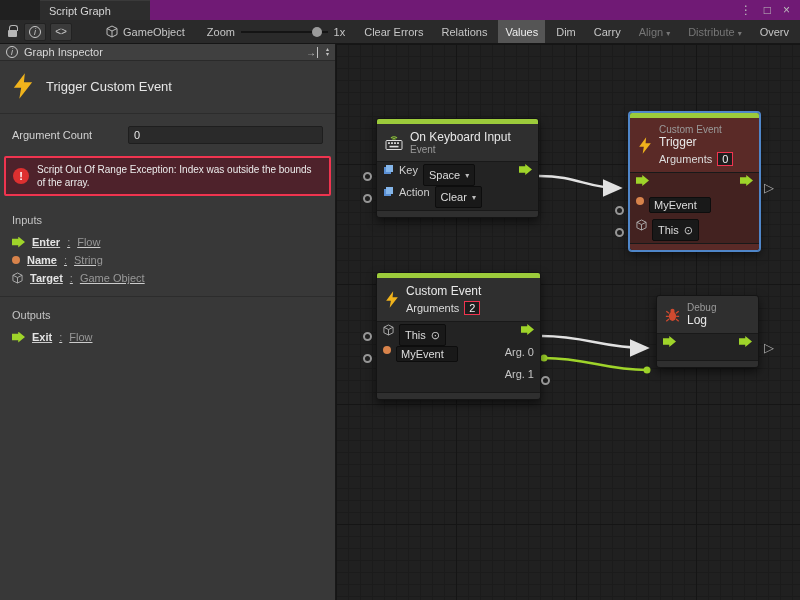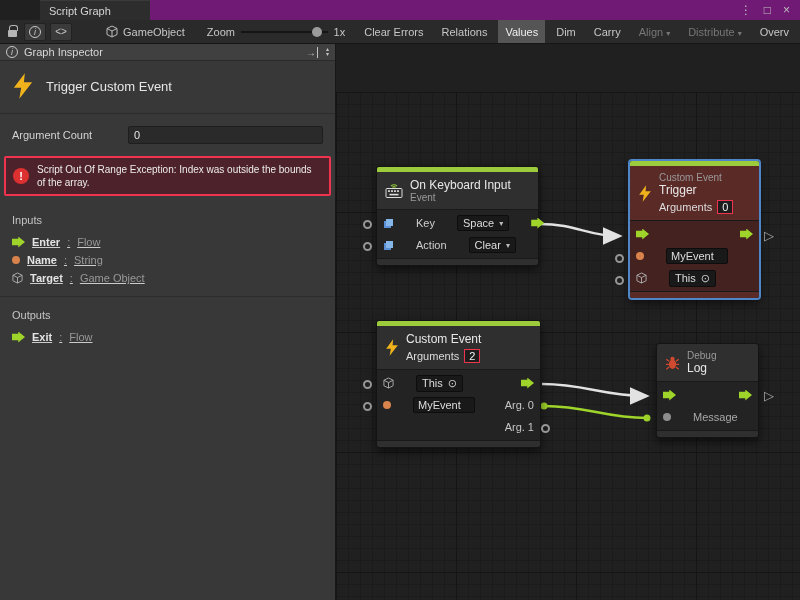--- a/index.html
+++ b/index.html
@@ -57,38 +57,38 @@
   .dot.orange { background:#d8834b; }
   .dot.gray { background:#8d8d8d; }
 
   
   .graph { position:absolute; left:336px; top:44px; right:0; bottom:0; background-color:#202020;
     background-image:
       linear-gradient(to right,#151515 1px,transparent 1px),
       linear-gradient(to bottom,#151515 1px,transparent 1px),
       linear-gradient(to right,#1b1b1b 1px,transparent 1px),
       linear-gradient(to bottom,#1b1b1b 1px,transparent 1px);
-    background-size:120px 120px,120px 120px,12px 12px,12px 12px;margin-top:48px; }
+    background-size:120px 120px,120px 120px,12px 12px,12px 12px; }
   .wires { position:absolute; left:0; top:0; }
 
   .node { position:absolute; background:#242424; border:1px solid #141414; border-radius:3px; box-shadow:0 4px 10px rgba(0,0,0,.55); }
   .node.selected { border-color:#4f86c9; box-shadow:0 0 0 1px #4f86c9, 0 4px 10px rgba(0,0,0,.55); }
   .strip { height:5px; background:#9ccb3b; border-radius:2px 2px 0 0; }
   .nheader { background:#2f2f2f; padding:6px 8px; display:flex; align-items:center; gap:7px; }
   .nheader .col { display:flex; flex-direction:column; }
   .ntitle { font-size:12px; color:#e8e8e8; }
   .nsub { font-size:10px; color:#9a9a9a; }
   .argline { display:flex; align-items:center; gap:5px; margin-top:3px; color:#dcdcdc; }
   .badge { border:1px solid #f0344f; background:#1d1d1d; color:#f2f2f2; padding:0 4px; min-width:14px; text-align:center; height:14px; line-height:13px; }
   .nbody { background:#232323; border-top:1px solid #191919; padding:2px 0; }
   .node.error .nheader { background:#5a2a27; }
   .node.error .nbody { background:#432220; }
   .node.error .nfooter { background:#5a2a27; }
   .nfooter { height:7px; background:#2f2f2f; border-top:1px solid #191919; border-radius:0 0 3px 3px; }
-  .row { height:22px; display:flex; align-items:center; gap:22px; padding:0 6px; color:#cfcfcf; }
+  .row { height:22px; display:flex; gap:5px; padding:0 6px; color:#cfcfcf; }
   .dd { background:#191919; border:1px solid #0d0d0d; border-radius:2px; color:#dddddd; padding:1px 5px; display:inline-flex; align-items:center; gap:5px; font-size:11px; }
   .dd .caret { font-size:8px; color:#bbbbbb; }
   .dd .target { font-size:11px; color:#cccccc; }
   .nfield { background:#191919; border:1px solid #0d0d0d; border-radius:2px; color:#dddddd; width:62px; height:16px; font-size:11px; padding:0 4px; font-family:inherit; }
   .rlabel { margin-left:auto; color:#c6c6c6; }
   .ring { position:absolute; width:9px; height:9px; border:2px solid #969696; border-radius:50%; background:transparent; }
   .play { position:absolute; color:#a8a8a8; font-size:13px; }
   .micon { flex:none; display:inline-flex; }
 </style>
 </head>
@@ -369,24 +369,20 @@
         <span class="col">
           <span class="nsub">Debug</span>
           <span class="ntitle">Log</span>
         </span>
       </div>
       <div class="nbody">
         <div class="row">
           <span class="fa"></span>
           <span class="fa right"></span>
         </div>
-        <div class="row">
-          <span class="dot gray"></span>
-          <span style="color:#a8a8a8;">Message</span>
-        </div>
       </div>
       <div class="nfooter"></div>
     </div>
 
     <span class="ring" style="left:27px; top:128px;"></span>
     <span class="ring" style="left:27px; top:150px;"></span>
     <span class="ring" style="left:279px; top:162px;"></span>
     <span class="ring" style="left:279px; top:184px;"></span>
     <span class="ring" style="left:27px; top:288px;"></span>
     <span class="ring" style="left:27px; top:310px;"></span>

